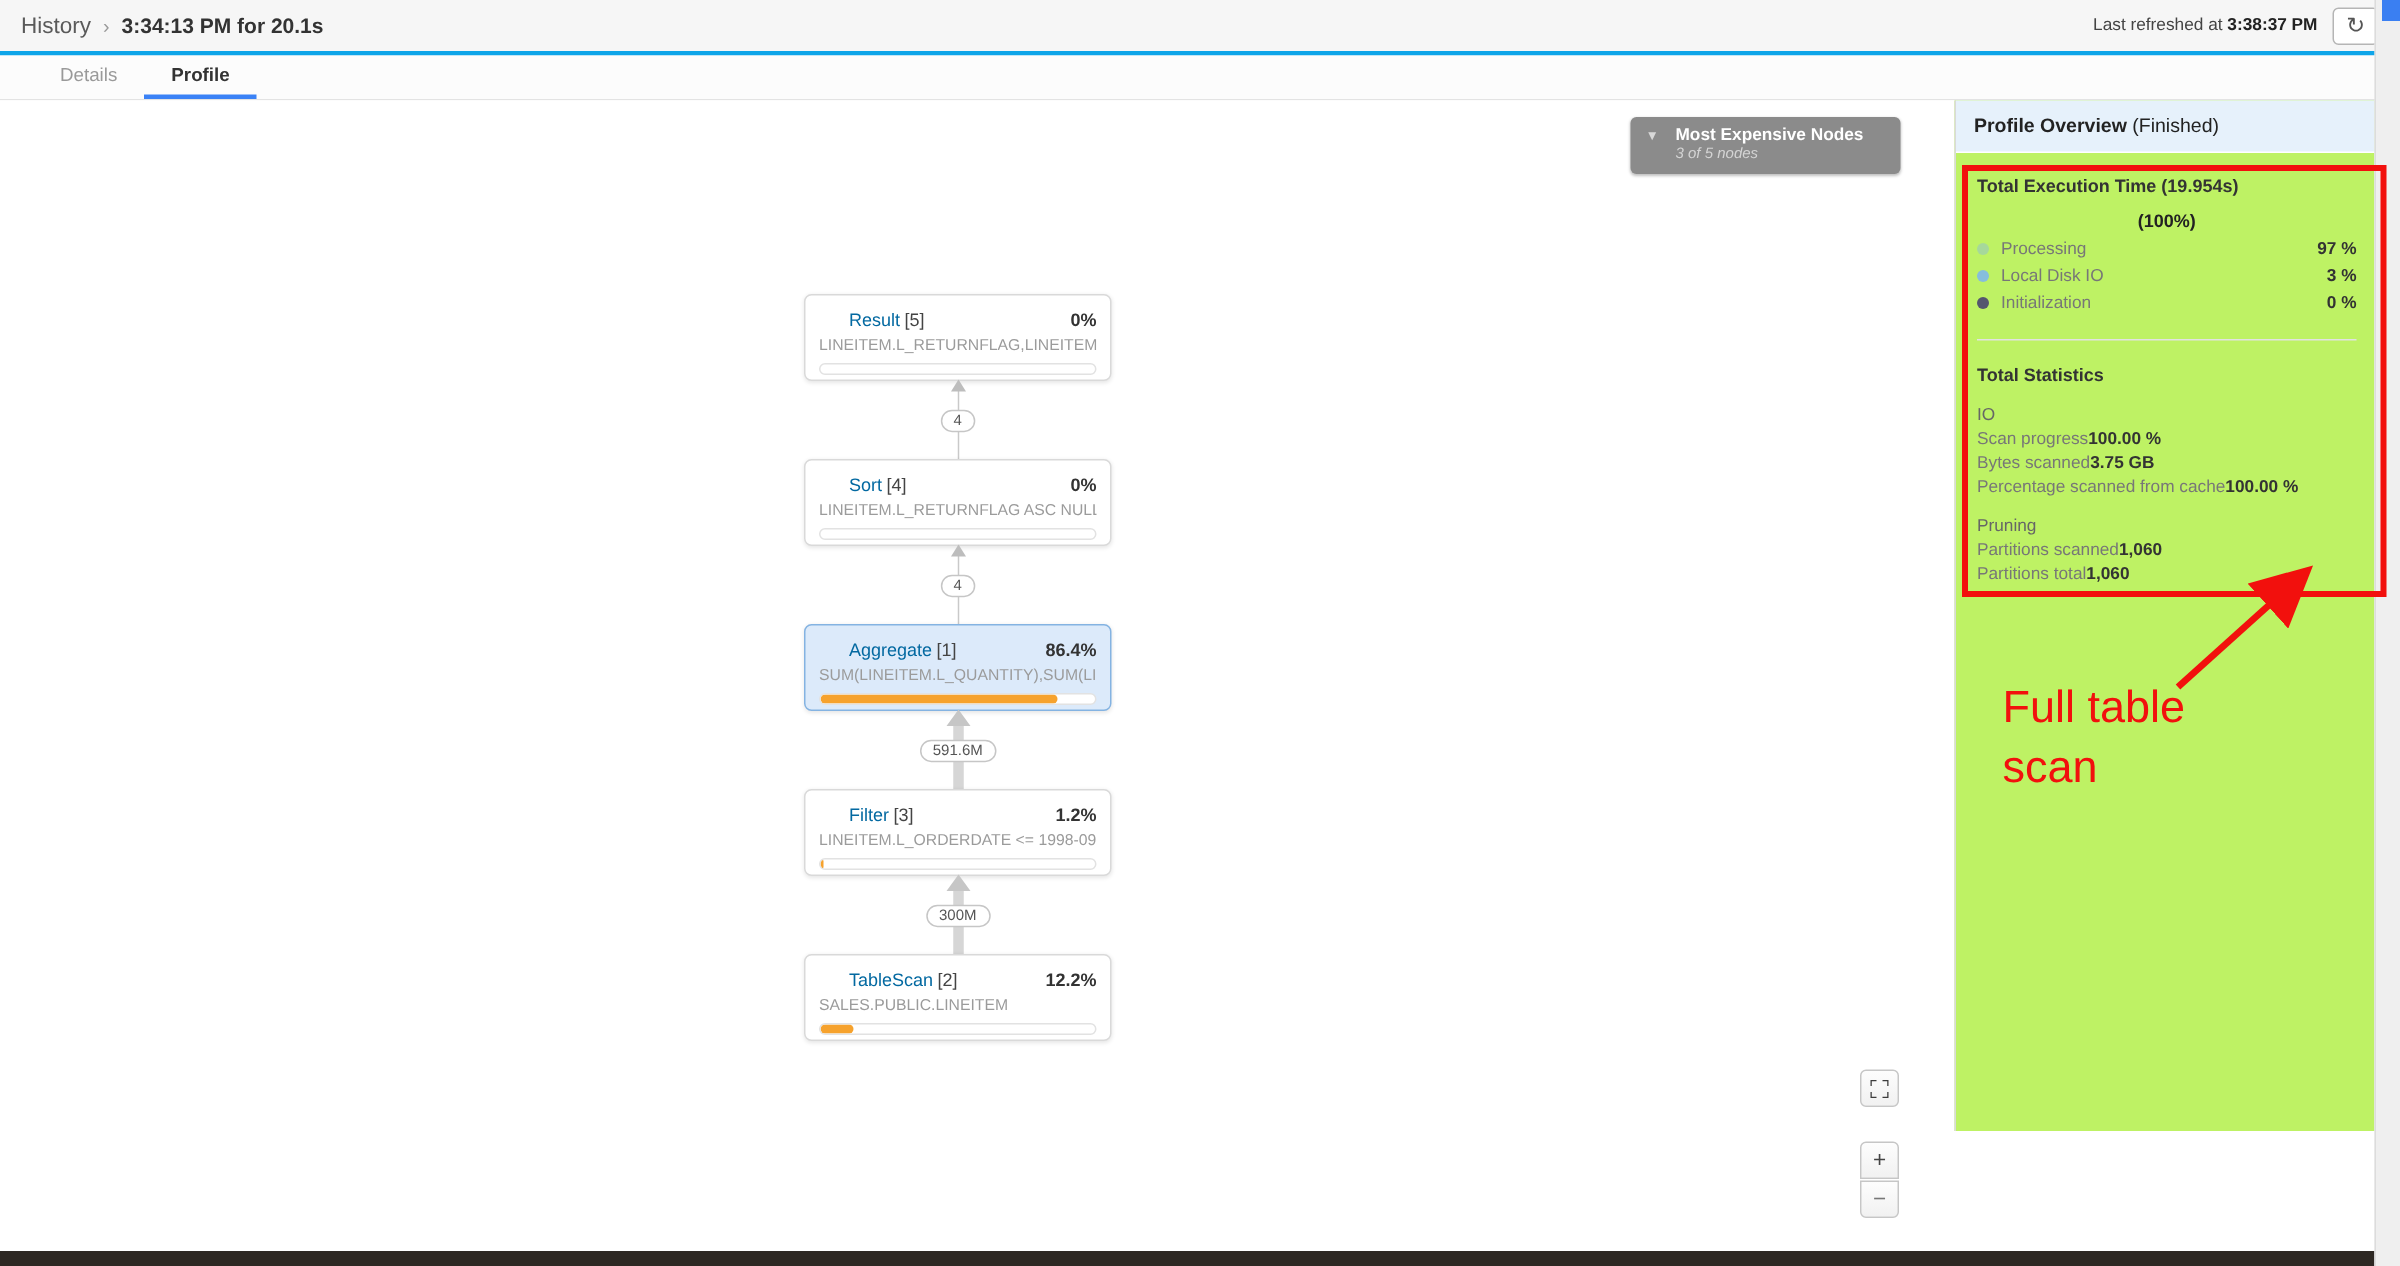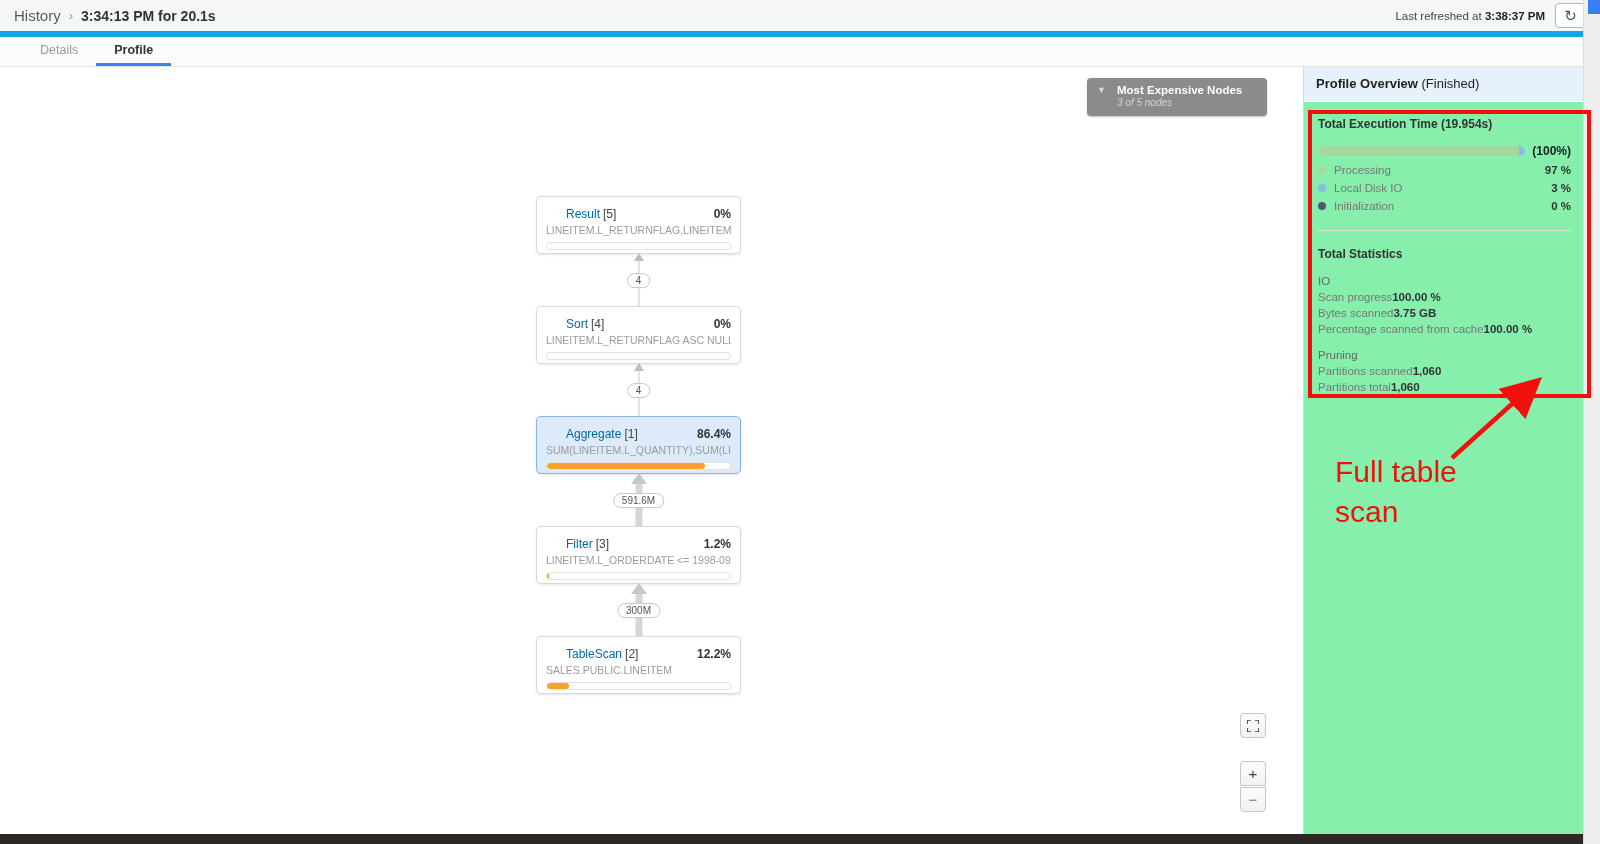--- a/index.html
+++ b/index.html
@@ -2,21 +2,21 @@
 <html><head>
 <meta charset="utf-8">
 <style>
   * { margin:0; padding:0; box-sizing:border-box; }
   html,body { width:1600px; height:844px; overflow:hidden; }
   body { font-family:"Liberation Sans", sans-serif; background:#fff; color:#333; }
 
   .app { position:relative; width:1600px; height:844px; background:#fff; }
 
   
-  .top-header { height:37px; background:#f6f6f6; border-bottom:6px solid #0ea5e9;
+  .top-header { height:37px; background:#f6f6f6; border-bottom:3px solid #0ea5e9;
     display:flex; align-items:center; justify-content:space-between; padding:0 14px; }
   .crumbs { display:flex; align-items:center; gap:8px; }
   .crumb-link { font-size:15px; color:#5a5a5a; cursor:pointer; }
   .crumb-sep { font-size:13px; color:#9a9a9a; }
   .crumb-title { font-size:14px; font-weight:bold; color:#333; }
   .refresh-area { display:flex; align-items:center; gap:10px; }
   .refresh-text { font-size:11.5px; color:#444; }
   .refresh-text b { font-weight:bold; color:#222; }
   .refresh-btn { width:31px; height:25px; background:#fff; border:1px solid #b5b5b5;
     border-radius:4px; display:flex; align-items:center; justify-content:center;
@@ -73,28 +73,28 @@
 
   
   .ctl { position:absolute; width:26px; height:25px; background:linear-gradient(#fdfdfd,#f1f1f1);
     border:1px solid #c6c6c6; border-radius:4px; display:flex; align-items:center;
     justify-content:center; cursor:pointer; color:#444; }
   .ctl-full { left:1240px; top:646px; }
   .ctl-plus { left:1240px; top:694px; font-size:15px; border-bottom-left-radius:0; border-bottom-right-radius:0; }
   .ctl-minus { left:1240px; top:720px; font-size:15px; color:#777; border-top-left-radius:0; border-top-right-radius:0; }
 
   
-  .right-panel { position:absolute; left:1303px; top:0; width:280px; height:767px;
-    background:#86efac; border-left:1px solid #d9d9d9; }
+  .right-panel { position:absolute; left:1303px; top:0; width:280px; height:687px;
+    background:#bef264; border-left:1px solid #d9d9d9; }
   .panel-header { background:#e6f1fb; padding:9px 12px 10px 12px; font-size:13px; color:#222;
     border-bottom:1px solid #ffffff; }
   .panel-header b { font-weight:bold; }
   .panel-body { padding:15px 12px 0 14px; }
   .sec-title { font-size:12px; font-weight:bold; color:#333; }
-  .exec-bar-row { display:flex; align-items:center; margin-top:13px; gap:7px; }
+  .exec-bar-row { display:flex; align-items:center; margin-top:2px; gap:7px;flex-direction:column; }
   .exec-bar { flex:1; height:10px; border-radius:5px; overflow:hidden; display:flex; background:#f2f2f2; }
   .exec-bar .seg { height:100%; }
   .exec-total { font-size:12px; font-weight:bold; color:#222; white-space:nowrap; }
   .legend-row { display:flex; align-items:center; margin-top:6px; font-size:11.5px; color:#777; }
   .dot { width:8px; height:8px; border-radius:50%; margin-right:8px; flex:0 0 auto; }
   .legend-label { flex:1; }
   .legend-val { font-weight:bold; color:#333; }
   .panel-divider { border-top:1px solid #e2e2e2; margin:18px 0 16px 0; }
   .group-name { font-size:11.5px; color:#666; margin-top:14px; }
   .stat-row { display:flex; font-size:11.5px; color:#777;

